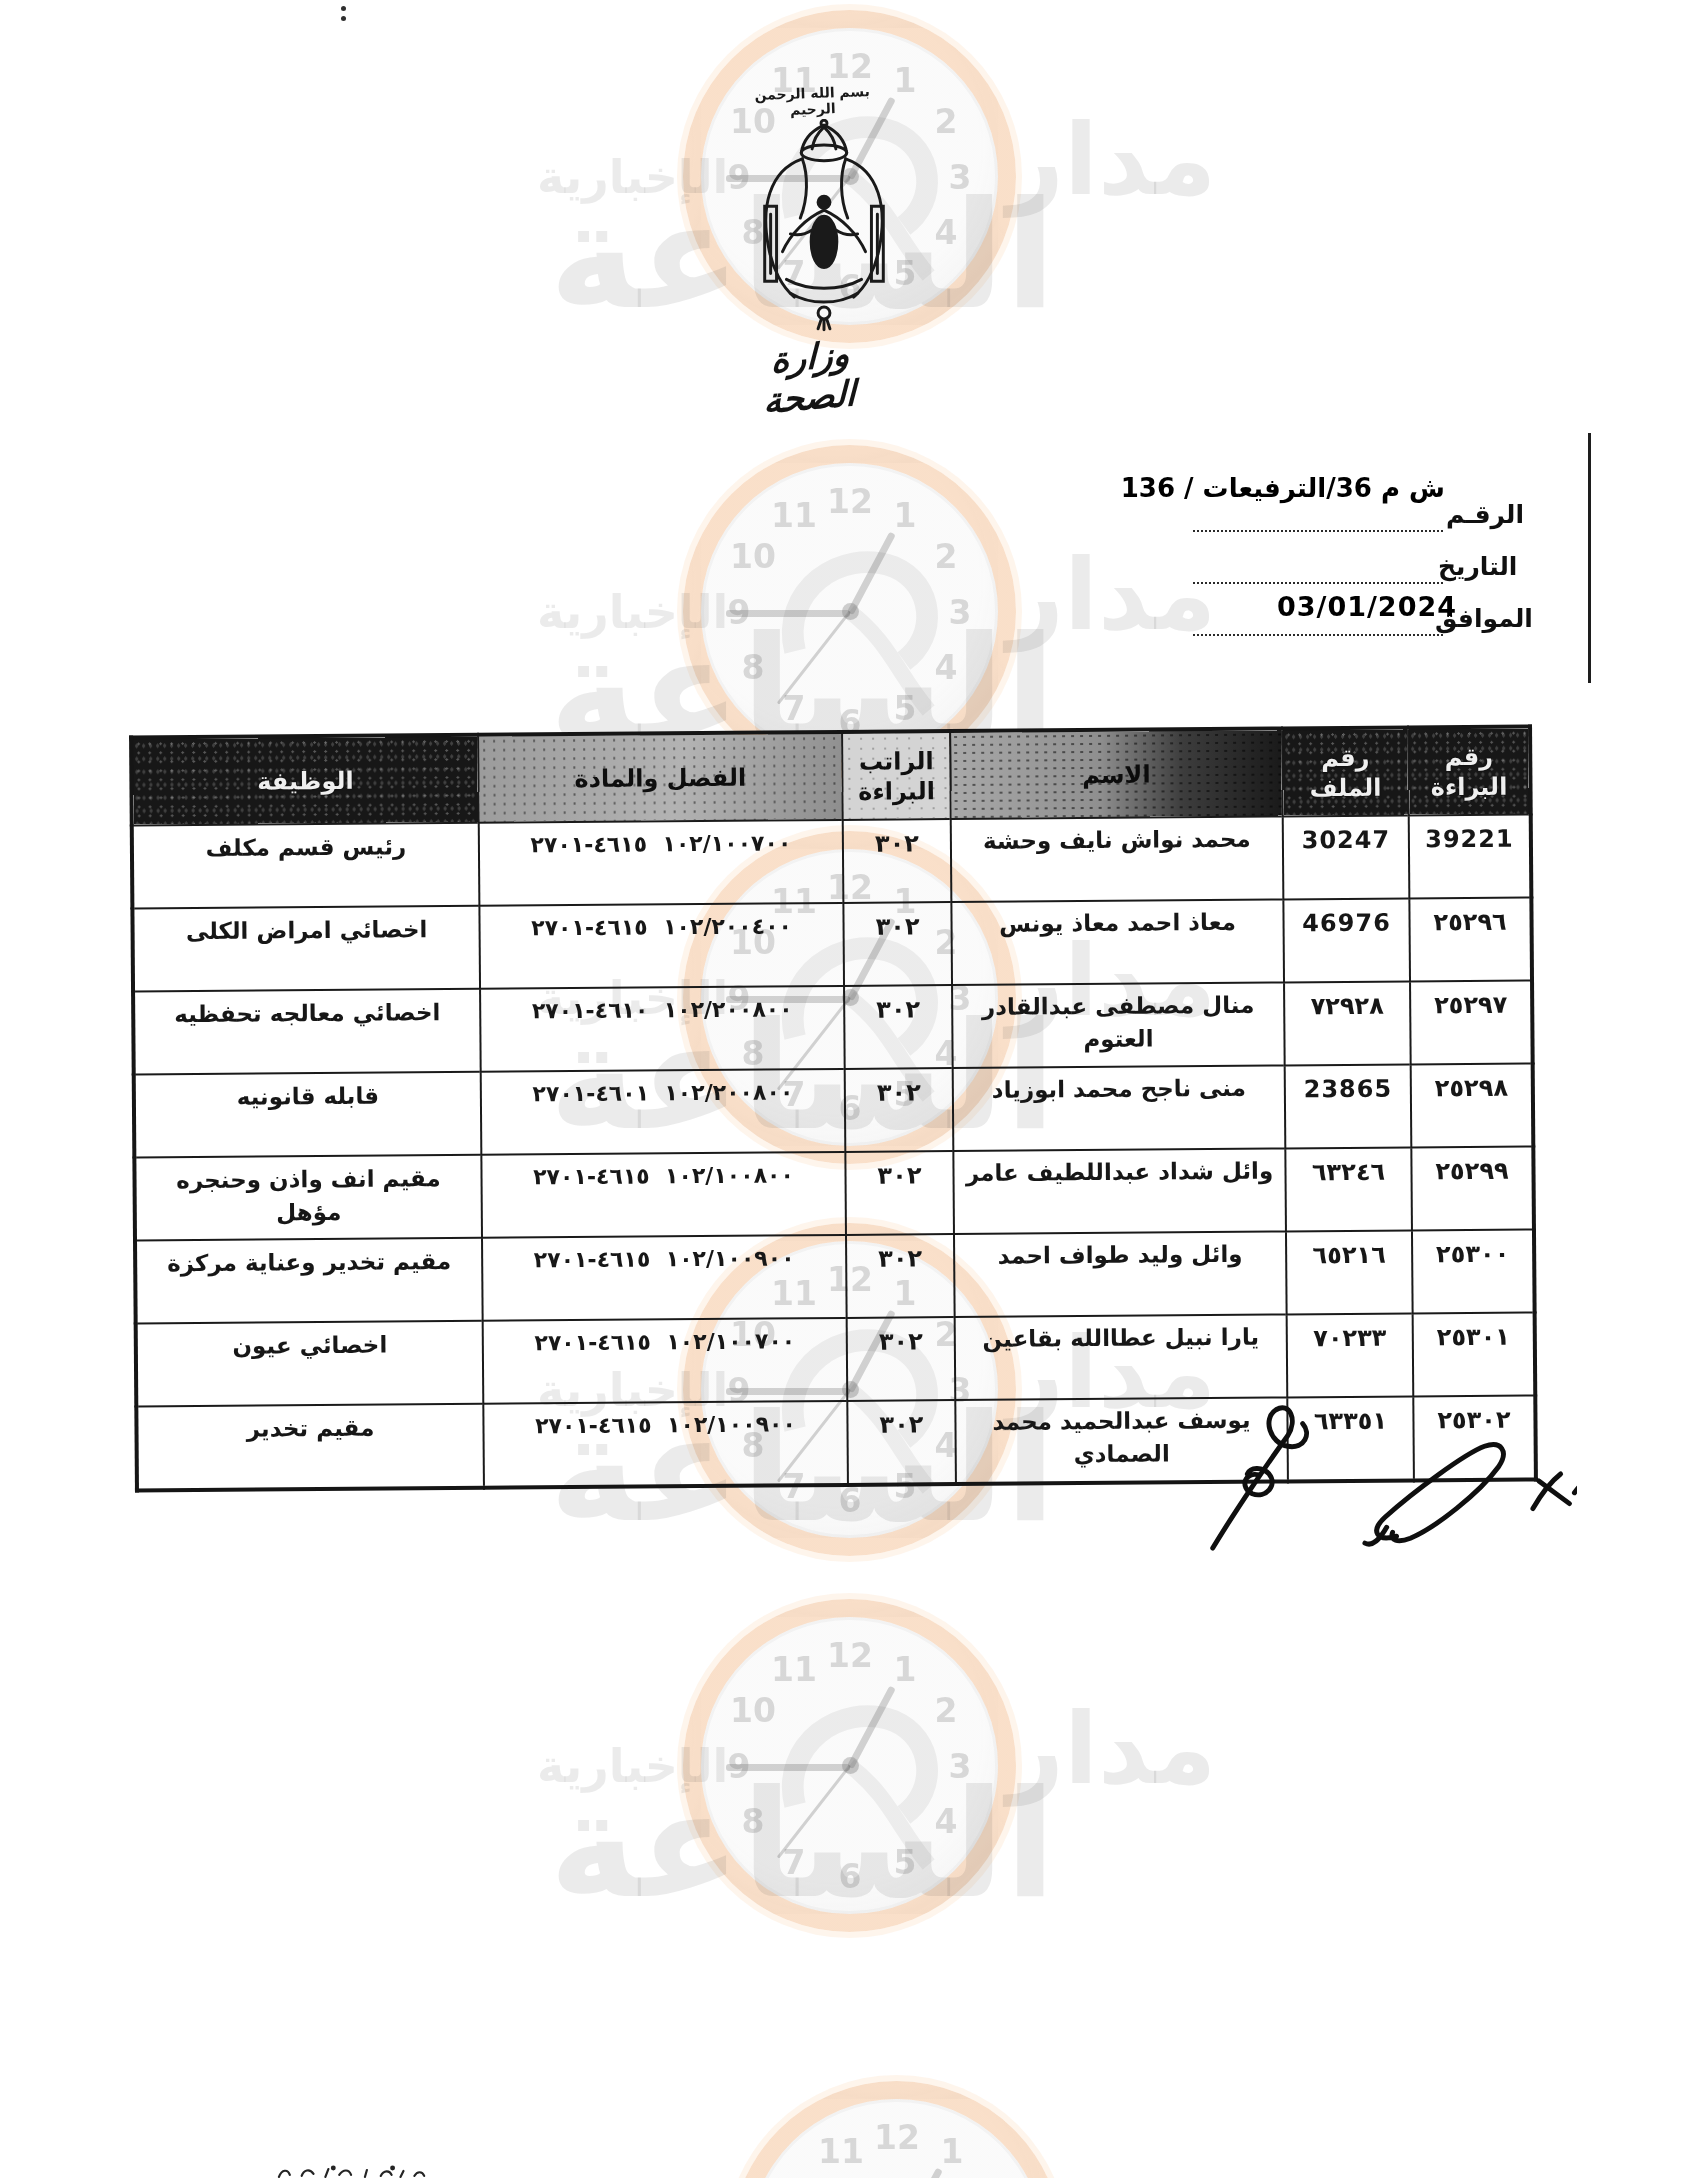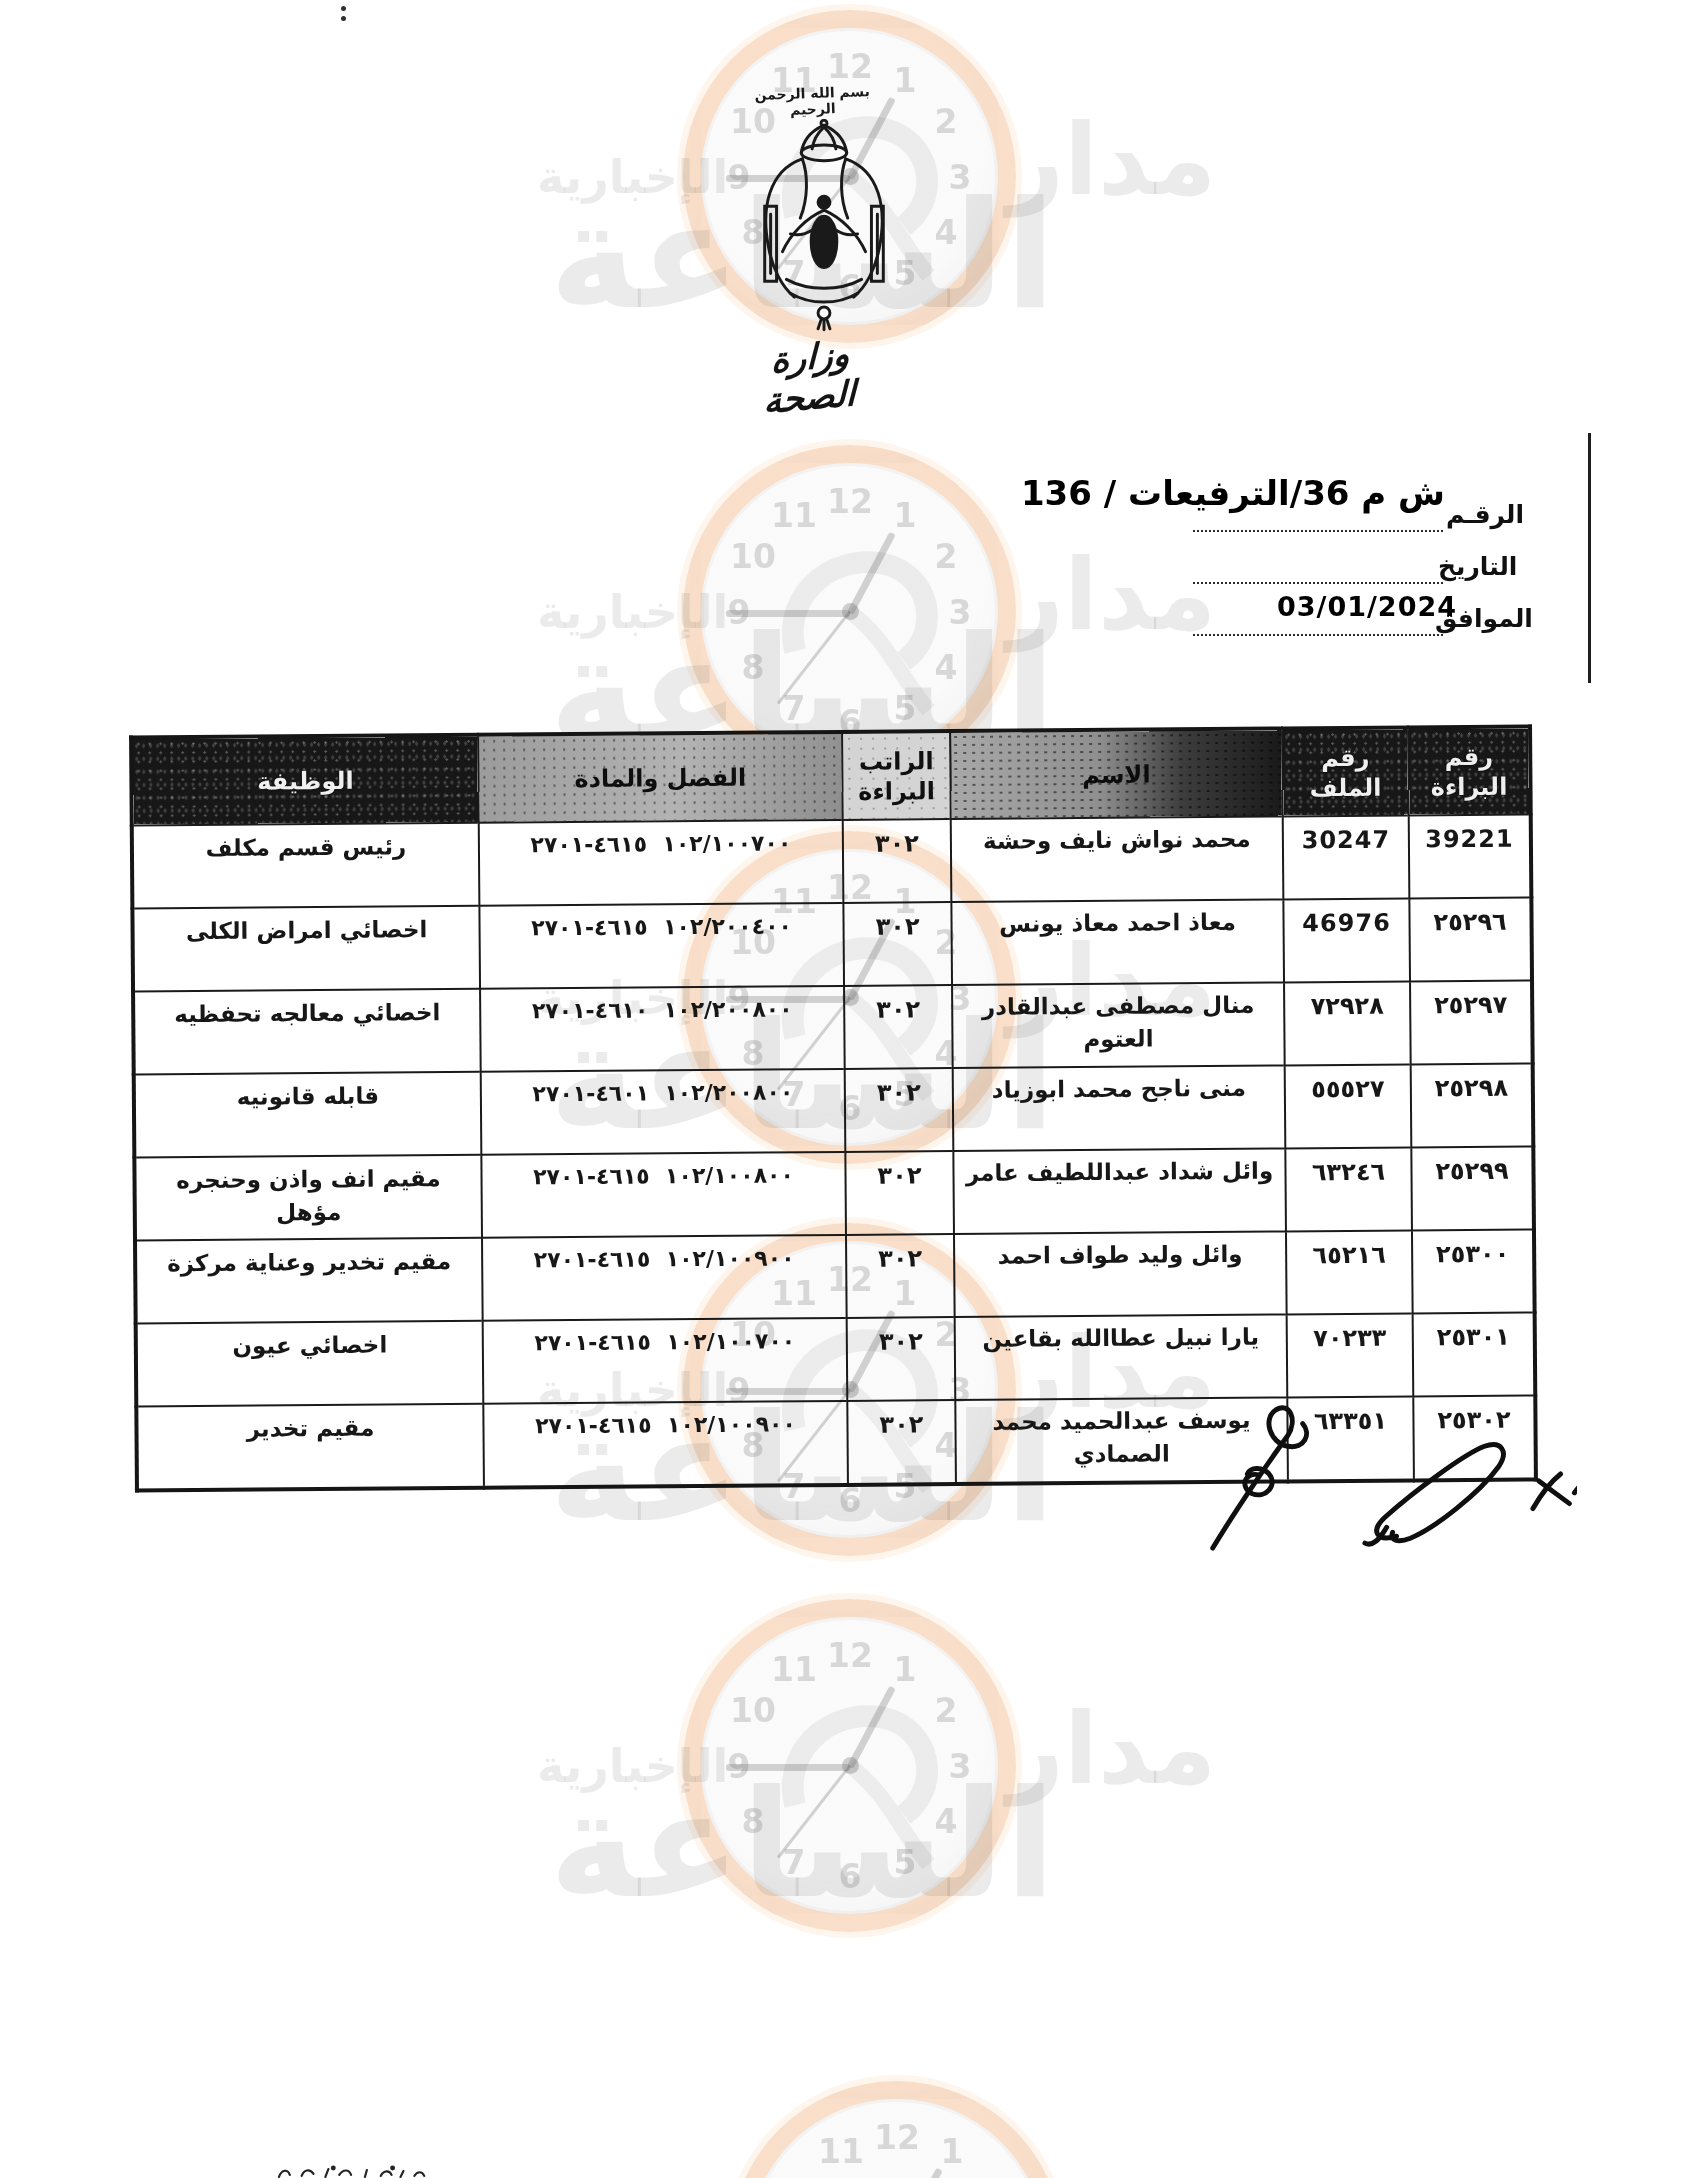--- a/index.html
+++ b/index.html
@@ -265,21 +265,21 @@
       <path d="M48,162 C70,174 102,174 124,162"></path>
       <path d="M52,176 C72,188 100,188 120,176"></path>
       <circle cx="86" cy="196" r="6"></circle>
       <path d="M83,203 l-3,9 M89,203 l3,9 M86,203 v10"></path>
     </g>
   </svg>
 
   <div class="abs ministry-script">وزارة الصحة</div>
 
   <div class="abs ref-label" style="left:1446px;top:500px;">الرقـم</div>
-  <div class="abs ref-value" style="left:1196px;top:473px;width:249px;text-align:center;font-size:34px;">ش م 36/الترفيعات / 136</div>
+  <div class="abs ref-value" style="left:1196px;top:473px;width:249px;text-align:center;font-size:26px;">ش م 36/الترفيعات / 136</div>
   <div class="abs dotline" style="left:1193px;top:530px;"></div>
 
   <div class="abs ref-label" style="left:1438px;top:552px;">التاريخ</div>
   <div class="abs dotline" style="left:1193px;top:582px;"></div>
 
   <div class="abs ref-label" style="left:1435px;top:604px;">الموافق</div>
   <div class="abs ref-value" style="left:1277px;top:591px;font-size:27px;letter-spacing:1px;">03/01/2024</div>
   <div class="abs dotline" style="left:1193px;top:634px;"></div>
 
   <div class="abs vline"></div>
@@ -323,21 +323,21 @@
         <tr>
           <td class="c-num">٢٥٢٩٧</td>
           <td class="c-num">٧٢٩٢٨</td>
           <td class="c-name">منال مصطفى عبدالقادر العتوم</td>
           <td class="c-num">٣٠٢</td>
           <td class="c-article">١٠٢/٢٠٠٨٠٠  ٤٦١٠-٢٧٠١</td>
           <td class="c-job">اخصائي معالجه تحفظيه</td>
         </tr>
         <tr>
           <td class="c-num">٢٥٢٩٨</td>
-          <td class="c-num">٥٥٥٢٧</td>
+          <td class="c-num">23865</td>
           <td class="c-name">منى ناجح محمد ابوزياد</td>
           <td class="c-num">٣٠٢</td>
           <td class="c-article">١٠٢/٢٠٠٨٠٠  ٤٦٠١-٢٧٠١</td>
           <td class="c-job">قابله قانونيه</td>
         </tr>
         <tr>
           <td class="c-num">٢٥٢٩٩</td>
           <td class="c-num">٦٣٢٤٦</td>
           <td class="c-name">وائل شداد عبداللطيف عامر</td>
           <td class="c-num">٣٠٢</td>

